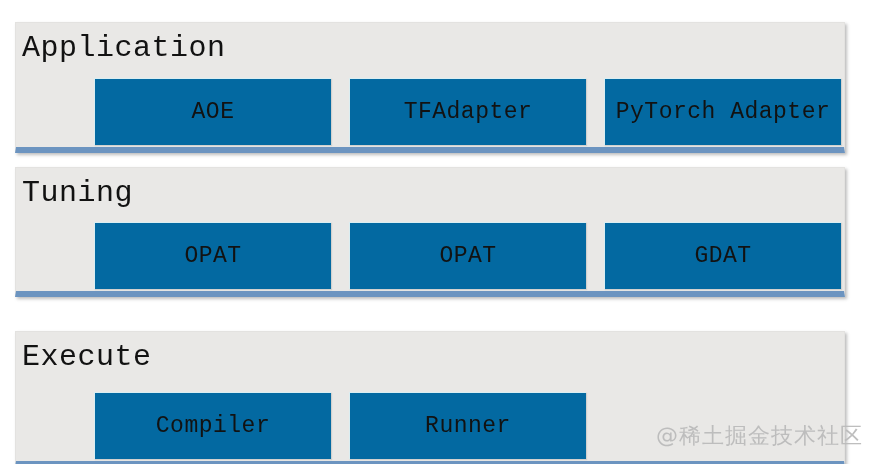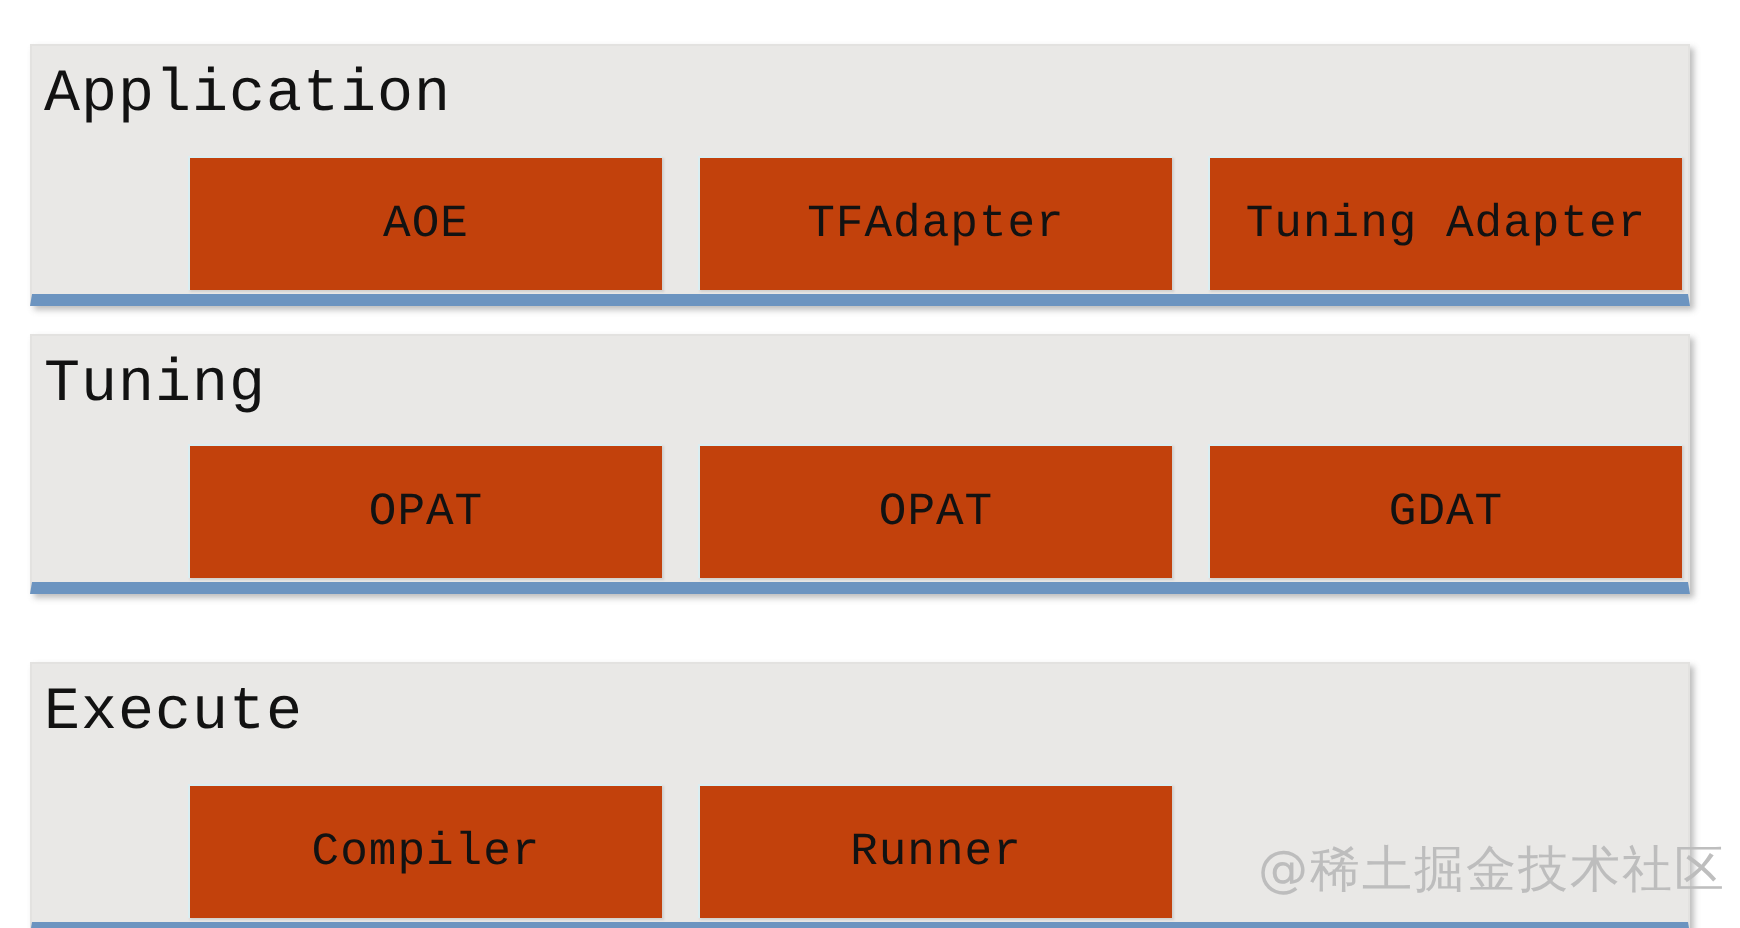--- a/index.html
+++ b/index.html
@@ -39,39 +39,39 @@
   .box-row {
     position: absolute;
     left: 78px;
     bottom: 2px;
     display: flex;
     gap: 18px;
   }
   .module-box {
     width: 237px;
     height: 67px;
-    background: #c2410c;
+    background: #0369a1;
     border-top: 1px solid #daeef2;
     border-left: 1px solid #daeef2;
     box-shadow: 1px 1px 1px rgba(140,140,140,0.25);
     display: flex;
     align-items: center;
     justify-content: center;
   }
   .module-label {
     font-size: 23px;
     color: #121212;
     letter-spacing: 0.5px;
     white-space: nowrap;
   }
   .watermark {
     position: absolute;
     right: 7px;
     bottom: 13px;
-    font-size: 25px;
+    font-size: 22px;
     letter-spacing: 1px;
     color: rgba(186,186,186,0.95);
     font-family: "DejaVu Sans", sans-serif;
     white-space: nowrap;
     text-align: right;
   }
 </style>
 </head>
 <body>
 
@@ -80,21 +80,21 @@
   <section class="layer layer-application">
     <div class="layer-title">Application</div>
     <div class="box-row">
       <div class="module-box">
         <span class="module-label">AOE</span>
       </div>
       <div class="module-box">
         <span class="module-label">TFAdapter</span>
       </div>
       <div class="module-box">
-        <span class="module-label">Tuning Adapter</span>
+        <span class="module-label">PyTorch Adapter</span>
       </div>
     </div>
   </section>
 
   <section class="layer layer-tuning">
     <div class="layer-title">Tuning</div>
     <div class="box-row">
       <div class="module-box">
         <span class="module-label">OPAT</span>
       </div>

